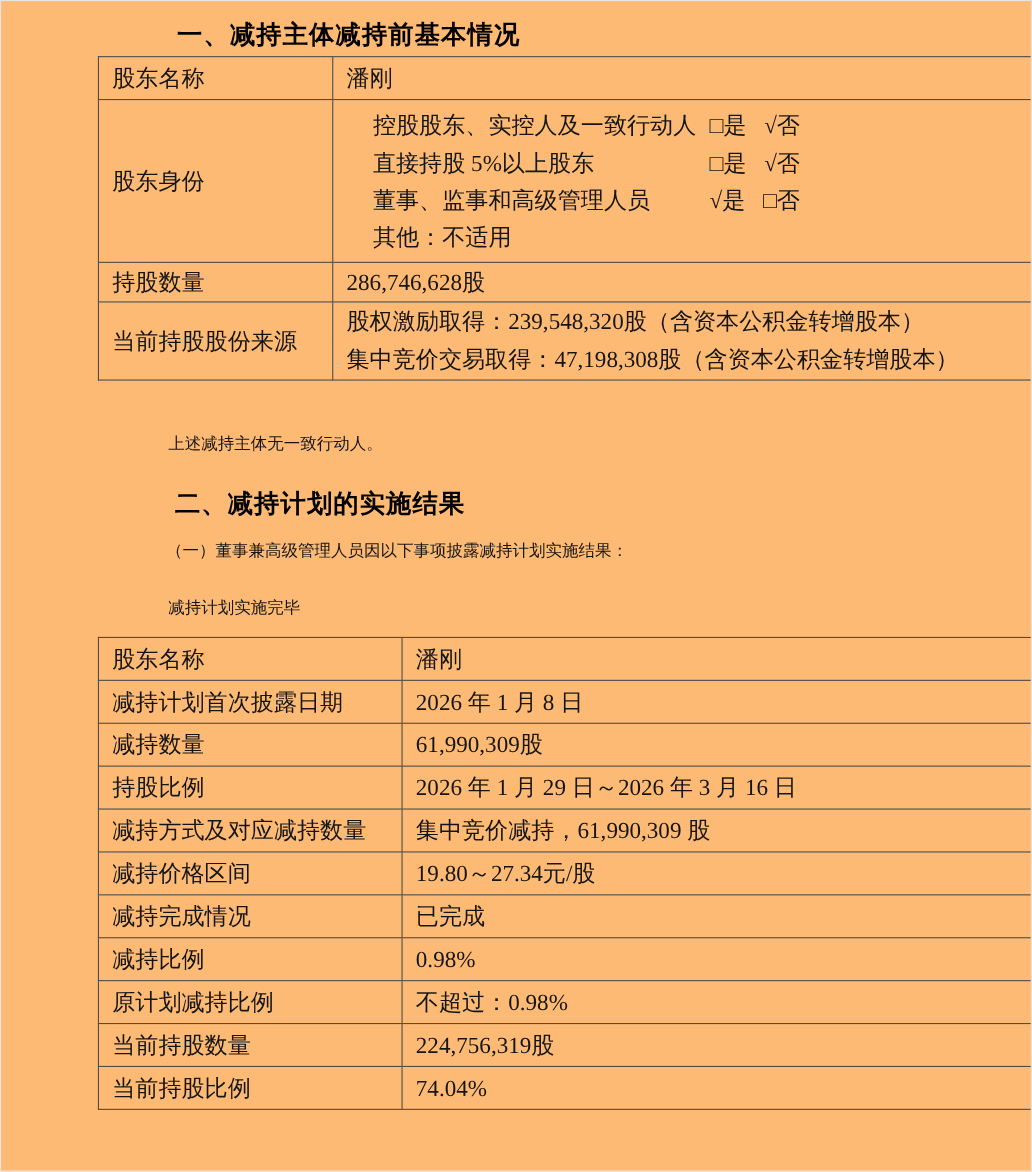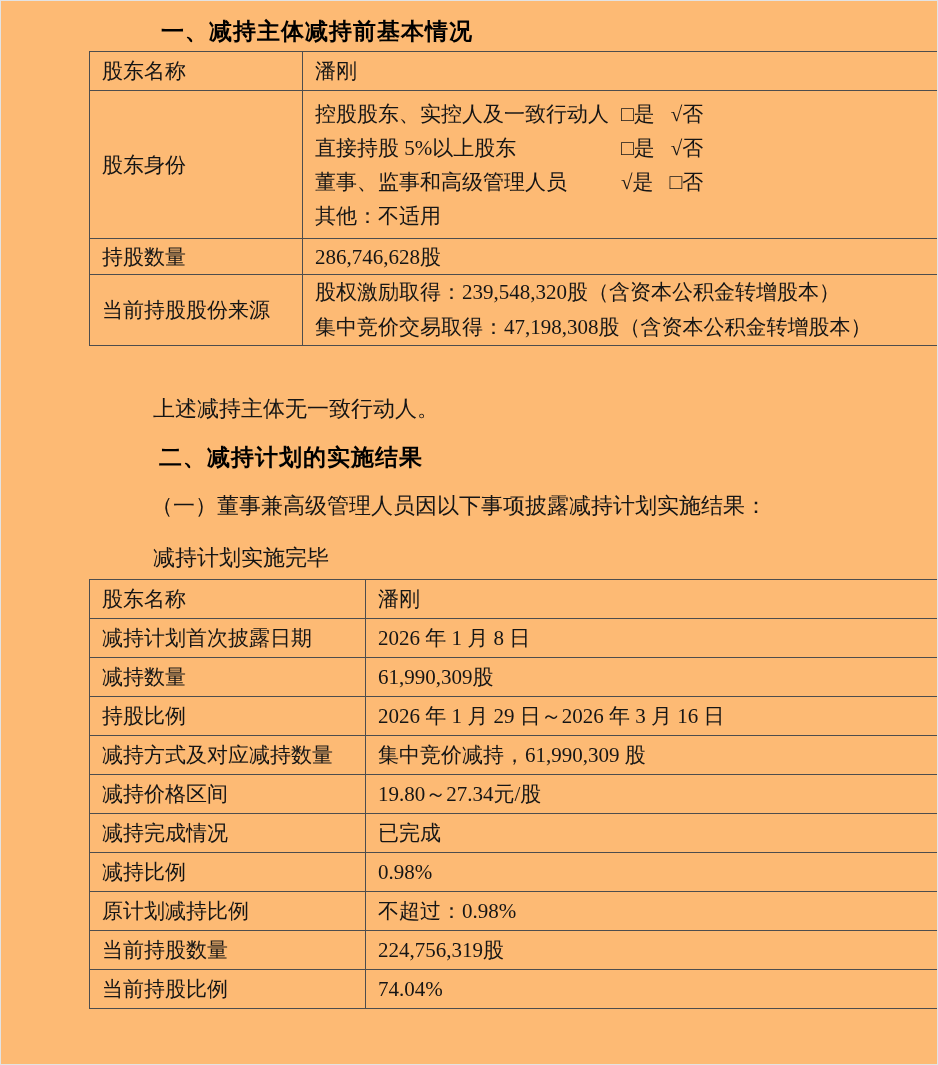--- a/index.html
+++ b/index.html
@@ -19,21 +19,21 @@
     font-family:"Liberation Sans","DejaVu Sans",sans-serif;
     font-weight:bold;
     font-size:23px;
     letter-spacing:1px;
     color:#000;
     white-space:nowrap;
   }
   .para{
     position:absolute;
     margin:0;
-    font-size:22px;
+    font-size:15px;
     color:#151515;
     white-space:nowrap;
   }
   table.doc{
     position:absolute;
     border-collapse:collapse;
     table-layout:fixed;
     width:877px;
     left:88px;
   }
@@ -45,21 +45,21 @@
     overflow:hidden;
     white-space:nowrap;
   }
   .t1{top:50px;}
   .t1 .c1{width:192px;}
   .t2{top:578px;}
   .t2 .c1{width:255px;}
   .t2 td{height:38px;}
   .ident-cell{padding-top:5px !important;padding-bottom:5px !important;}
   .ident-line{display:flex;align-items:center;height:34px;line-height:34px;}
-  .ident-label{display:inline-block;width:306px;white-space:nowrap;}
+  .ident-label{display:inline-block;width:306px;white-space:nowrap;margin-left:24px;}
   .chk{display:inline-block;white-space:nowrap;}
   .chk + .chk{margin-left:16px;}
   .src-line{height:35px;line-height:35px;white-space:nowrap;}
 </style>
 </head>
 <body>
 
 <div class="page">
 
   <h1 class="sec-title" style="left:160px;top:15px;">一、减持主体减持前基本情况</h1>

